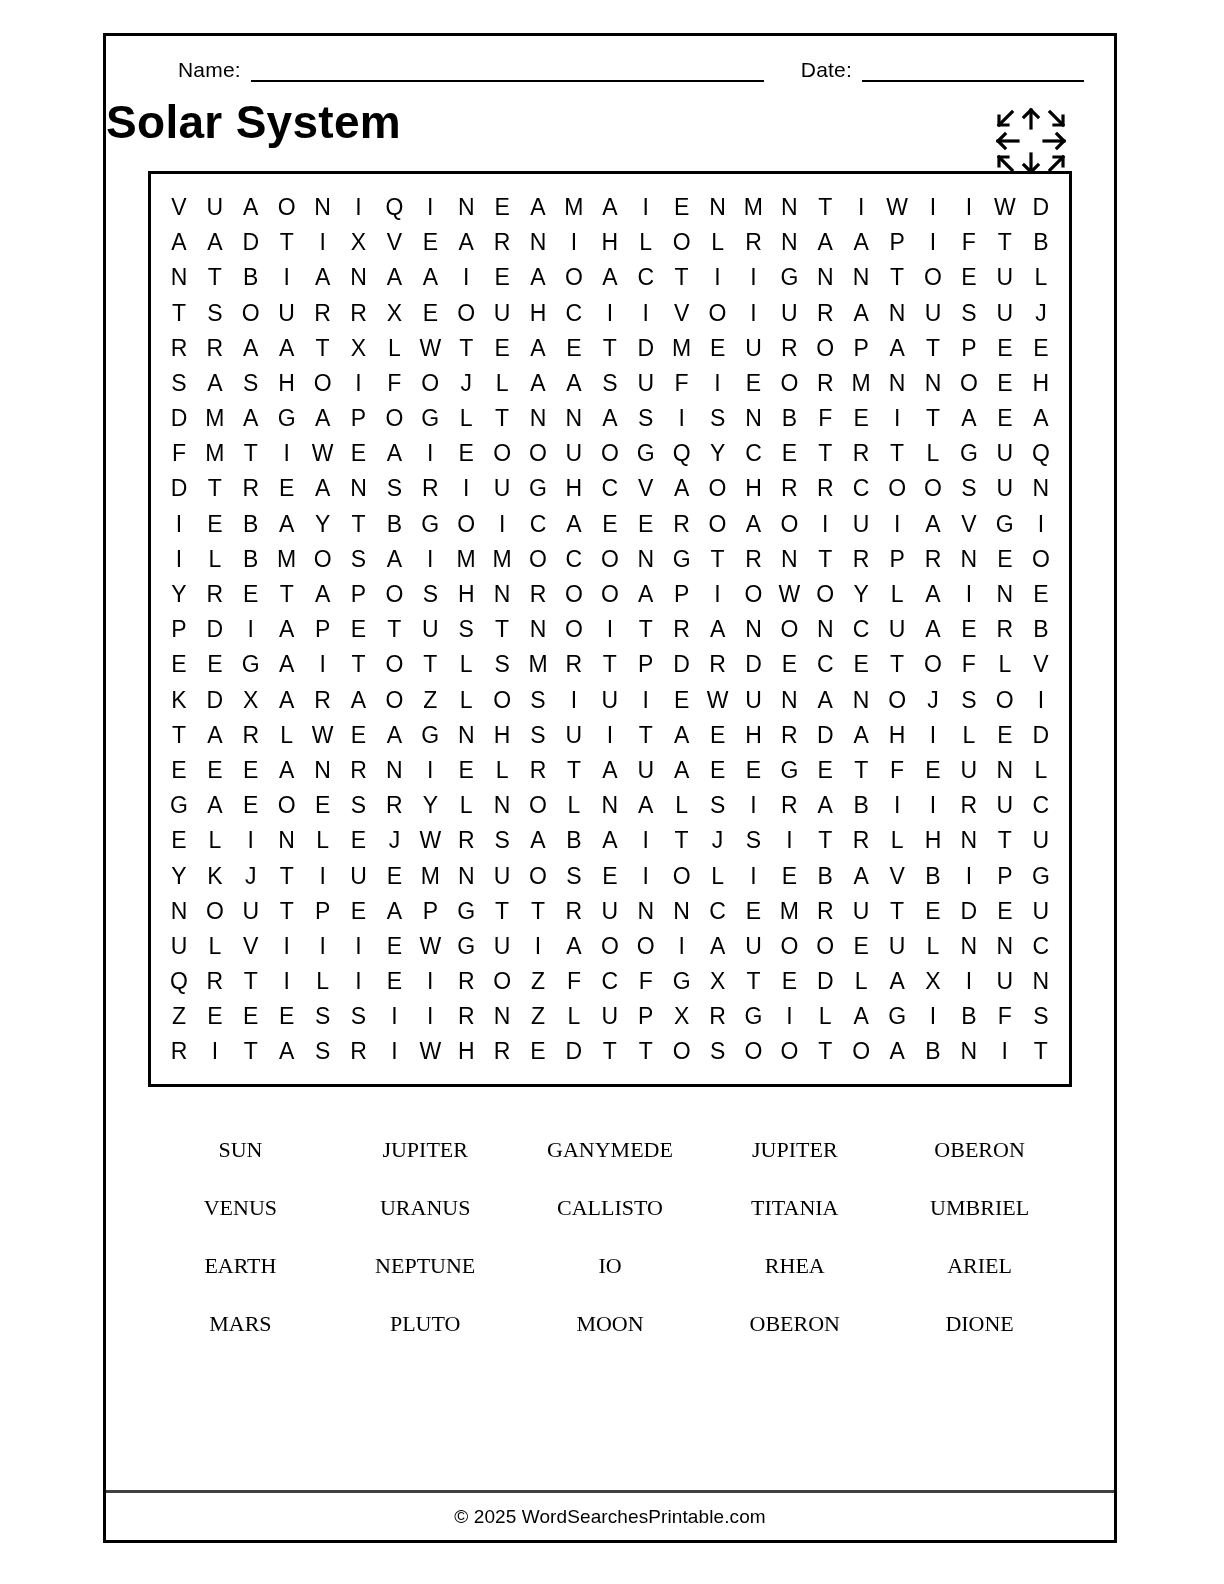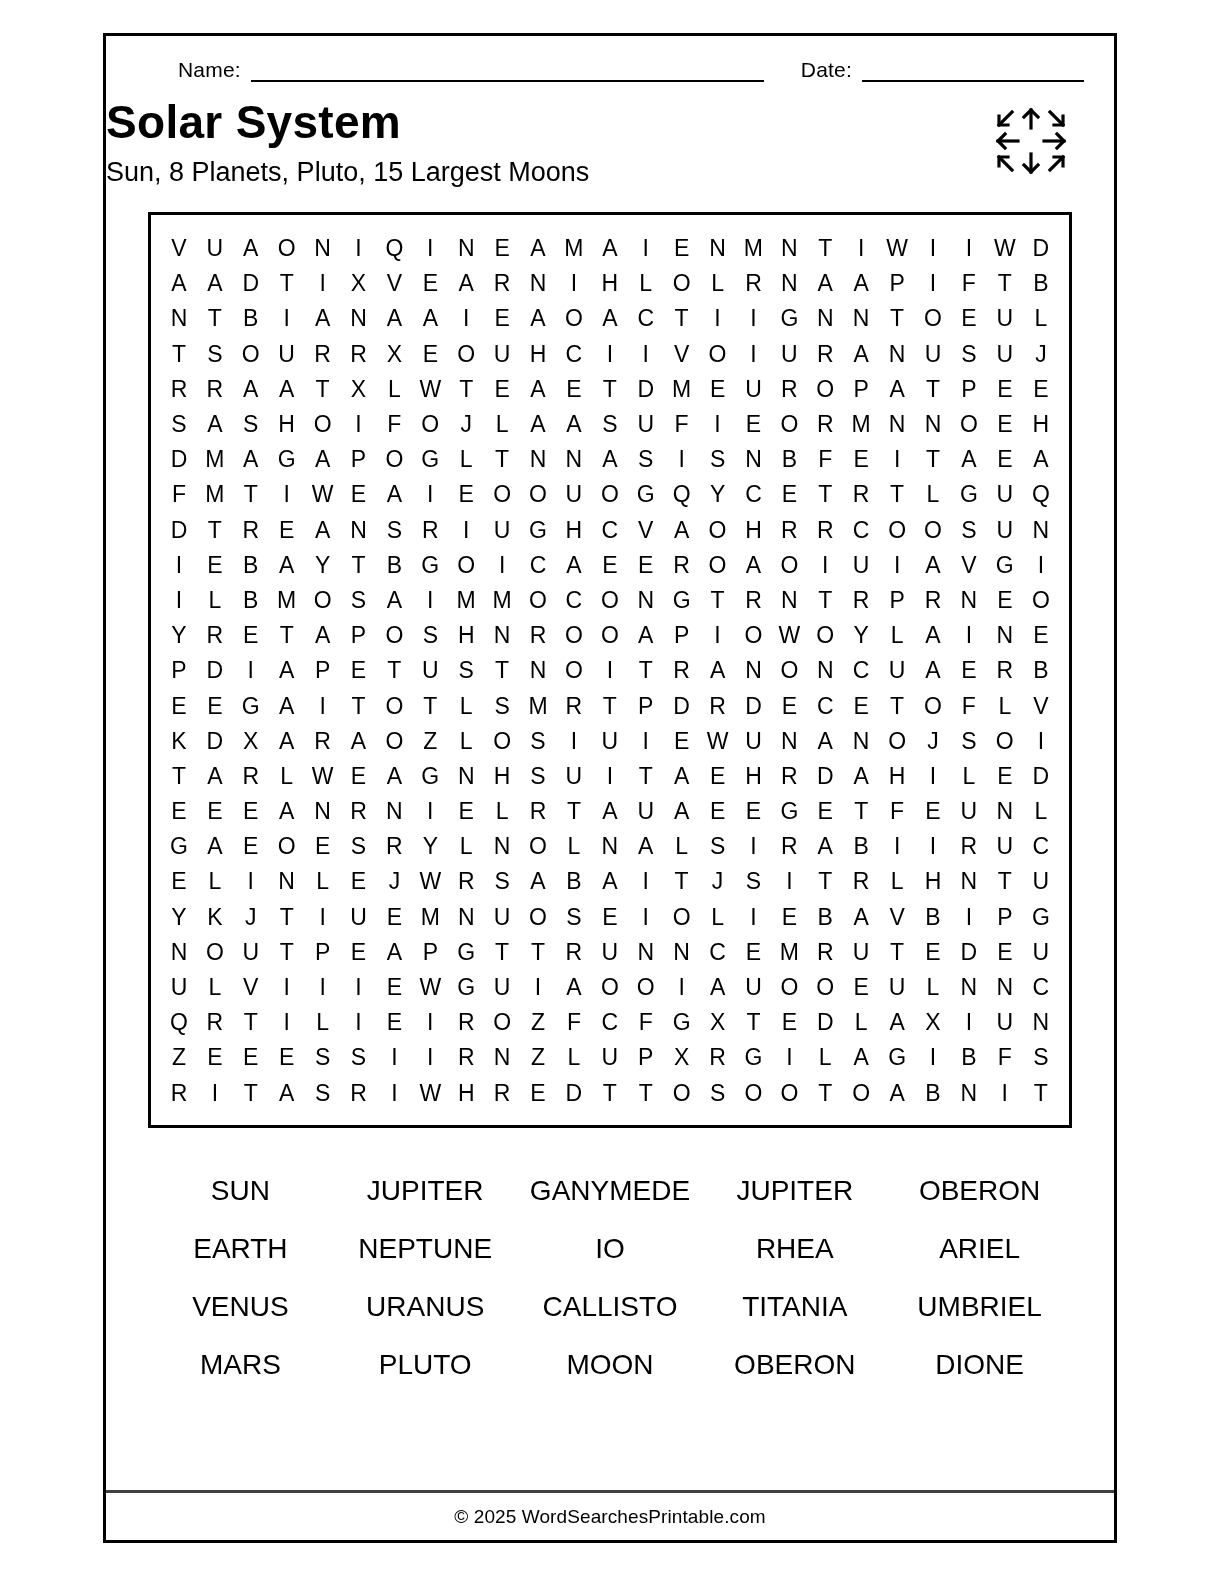--- a/index.html
+++ b/index.html
@@ -105,26 +105,27 @@
     margin: 34px 42px 0 42px;
     flex: 1 1 auto;
   }
   table.words {
     width: 100%;
     table-layout: fixed;
     border-collapse: collapse;
   }
   table.words td {
     text-align: center;
-    font-size: 28px;
+    font-size: 22px;
     font-weight: 400;
     line-height: 1;
     padding: 0;
     height: 58px;
     white-space: nowrap;
+    font-family: Liberation Serif, serif;
   }
 
   
   .footer {
     border-top: 3px solid #404040;
     text-align: center;
     font-size: 19px;
     padding: 13px 0 12px 0;
     margin-top: auto;
     letter-spacing: 0.1px;
@@ -138,21 +139,20 @@
   <div class="namedate">
     <span class="nd-label">Name:</span>
     <span class="nd-rule name"></span>
     <span class="nd-spacer"></span>
     <span class="nd-label">Date:</span>
     <span class="nd-rule date"></span>
   </div>
 
   <div class="titleblock">
     <div class="title">Solar System</div>
-    <div class="subtitle">Sun, 8 Planets, Pluto, 15 Largest Moons</div>
     <div class="dir-icon">
       <svg viewBox="0 0 82 74" xmlns="http://www.w3.org/2000/svg">
         <g stroke="#000" stroke-width="3.2" fill="none" stroke-linecap="square">
 
           <line x1="22" y1="8" x2="9" y2="21"></line>
             <polyline points="9,12 9,21 18,21" stroke-linejoin="miter"></polyline>
 
           <line x1="41" y1="24" x2="41" y2="6"></line>
             <polyline points="34,13 41,6 48,13" stroke-linejoin="miter"></polyline>
 
@@ -864,34 +864,34 @@
     <table class="words">
       <tbody>
           <tr>
             <td>SUN</td>
             <td>JUPITER</td>
             <td>GANYMEDE</td>
             <td>JUPITER</td>
             <td>OBERON</td>
           </tr>
           <tr>
+            <td>VENUS</td>
+            <td>URANUS</td>
+            <td>CALLISTO</td>
+            <td>TITANIA</td>
+            <td>UMBRIEL</td>
+          </tr>
+          <tr>
             <td>EARTH</td>
             <td>NEPTUNE</td>
             <td>IO</td>
             <td>RHEA</td>
             <td>ARIEL</td>
           </tr>
           <tr>
-            <td>VENUS</td>
-            <td>URANUS</td>
-            <td>CALLISTO</td>
-            <td>TITANIA</td>
-            <td>UMBRIEL</td>
-          </tr>
-          <tr>
             <td>MARS</td>
             <td>PLUTO</td>
             <td>MOON</td>
             <td>OBERON</td>
             <td>DIONE</td>
           </tr>
         </tbody>
     </table>
   </div>
 

